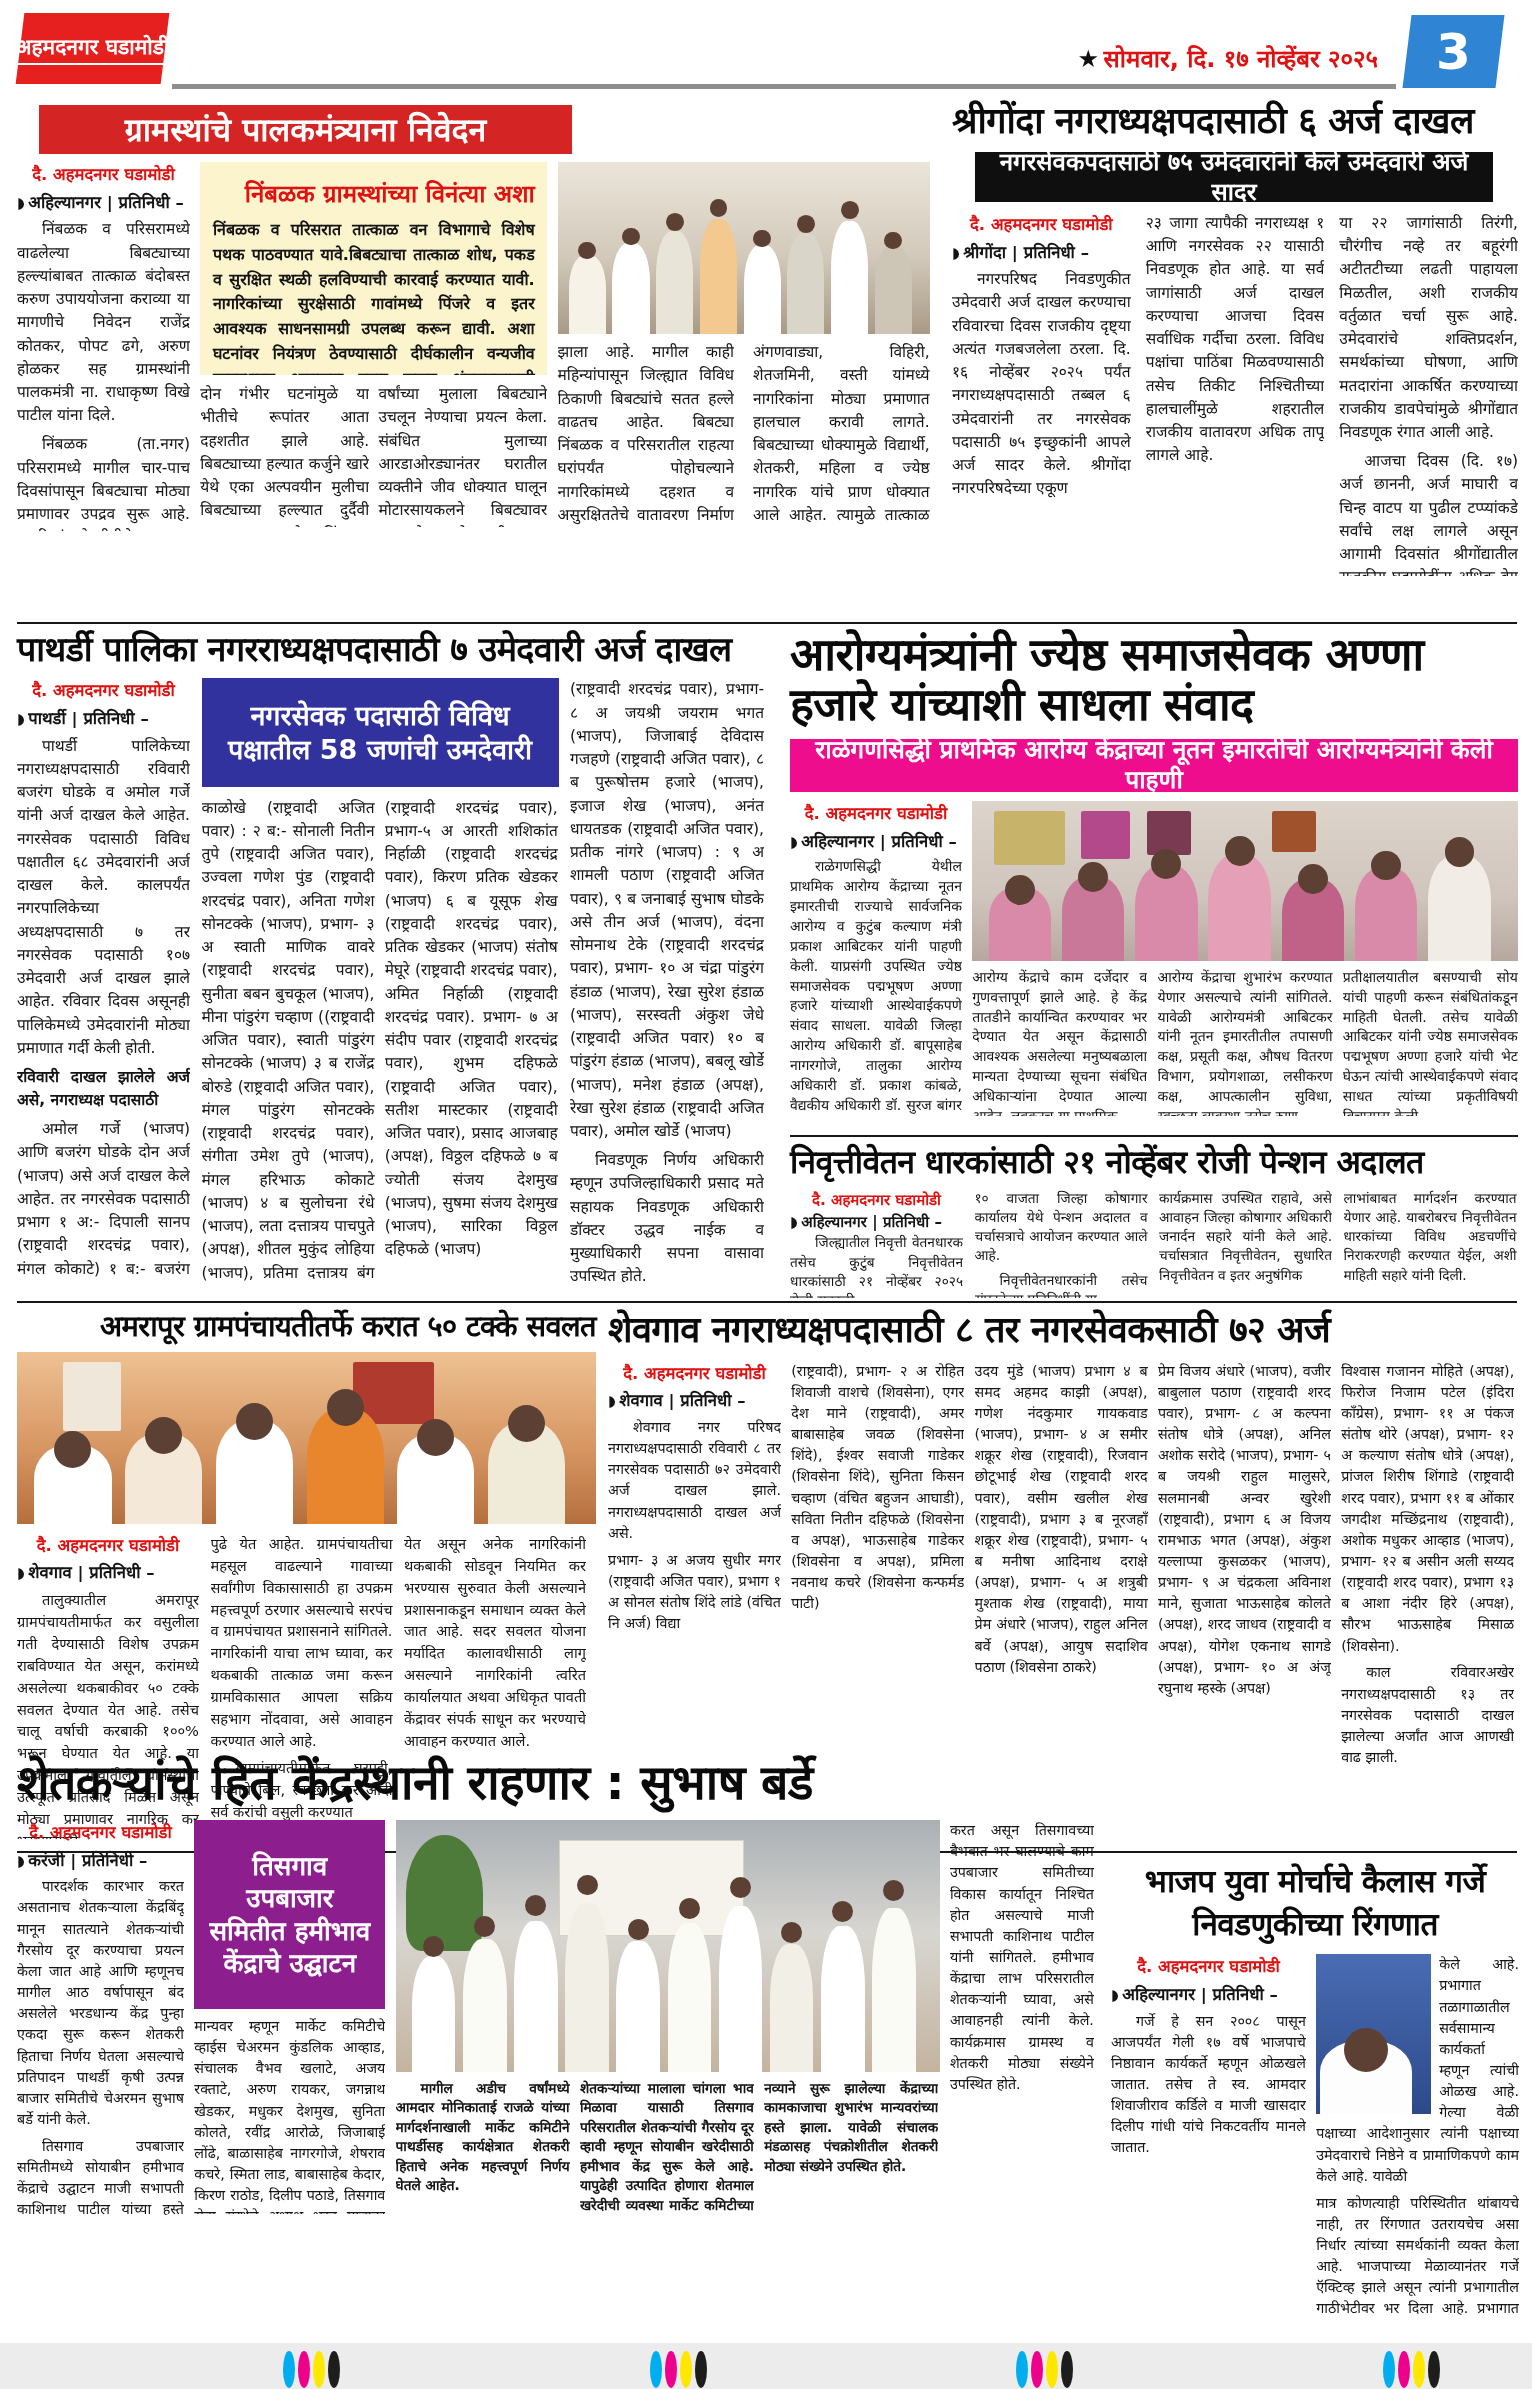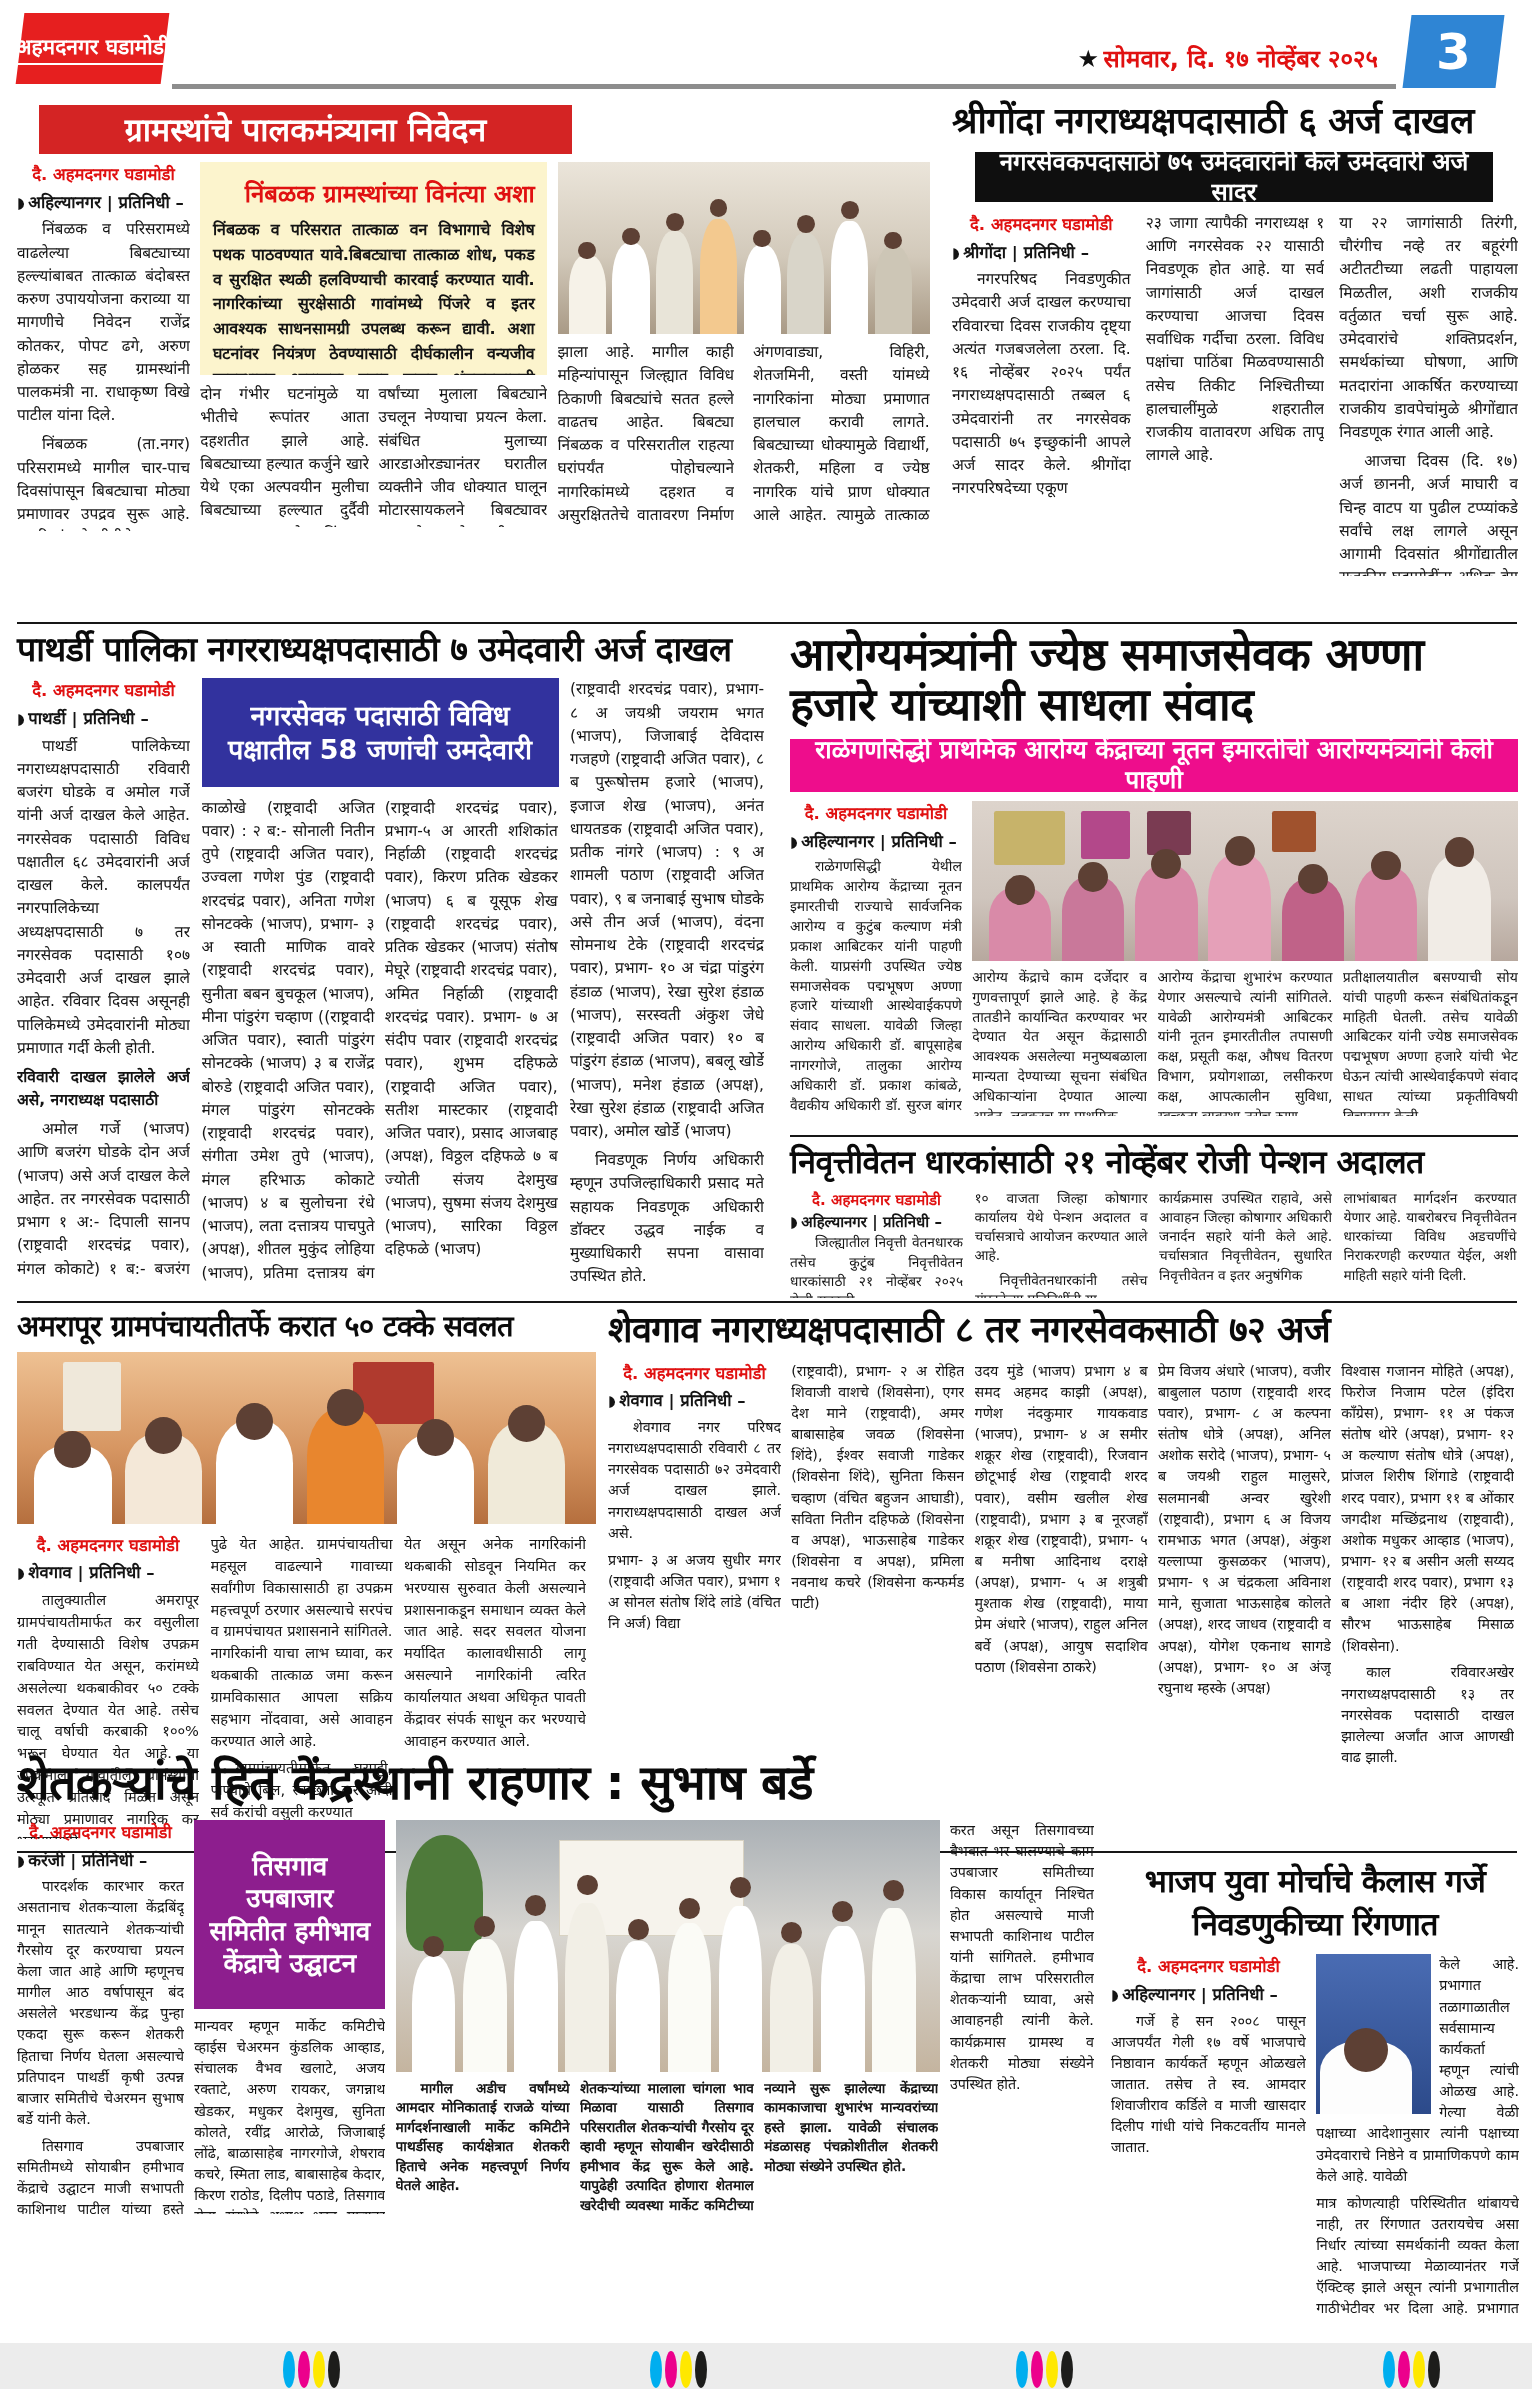--- a/index.html
+++ b/index.html
@@ -102,21 +102,21 @@
   .ar-rw .bt, .ar-c1 .bt { font-size:14px; line-height:1.42; }
   
   .art-pension { left:790px; top:1135px; width:728px; height:166px; border-top:2.3px solid #171717; padding-top:8px; }
   .art-pension .hl { font-size:32px; }
   .art-pension .body { margin-top:8px; gap:11.5px; }
   .art-pension .col { width:173px; height:109px; }
   .art-pension .bt { font-size:13.7px; line-height:1.4; }
   .art-pension .byline, .art-pension .dateline { font-size:15px; margin-bottom:2.3px; }
   
   .art-amrapur { left:17px; top:1310px; width:579px; height:535px; }
-  .art-amrapur .hl { font-size:29px; }
+  .art-amrapur .hl { font-size:29px;text-align:right; }
   .art-amrapur .photo { margin-top:9.2px; height:172px; }
   .art-amrapur .body { margin-top:9.2px; gap:11.5px; }
   .art-amrapur .col { width:182px; height:306px; }
   .art-amrapur .bt { font-size:14.6px; }
   
   .art-shevgaon { left:608px; top:1310px; width:910px; height:535px; }
   .art-shevgaon .hl { font-size:36px; }
   .art-shevgaon .body { margin-top:10.3px; gap:10.3px; }
   .art-shevgaon .col { width:173px; height:458px; }
   .art-shevgaon .bt { font-size:14.3px; line-height:1.48; }

